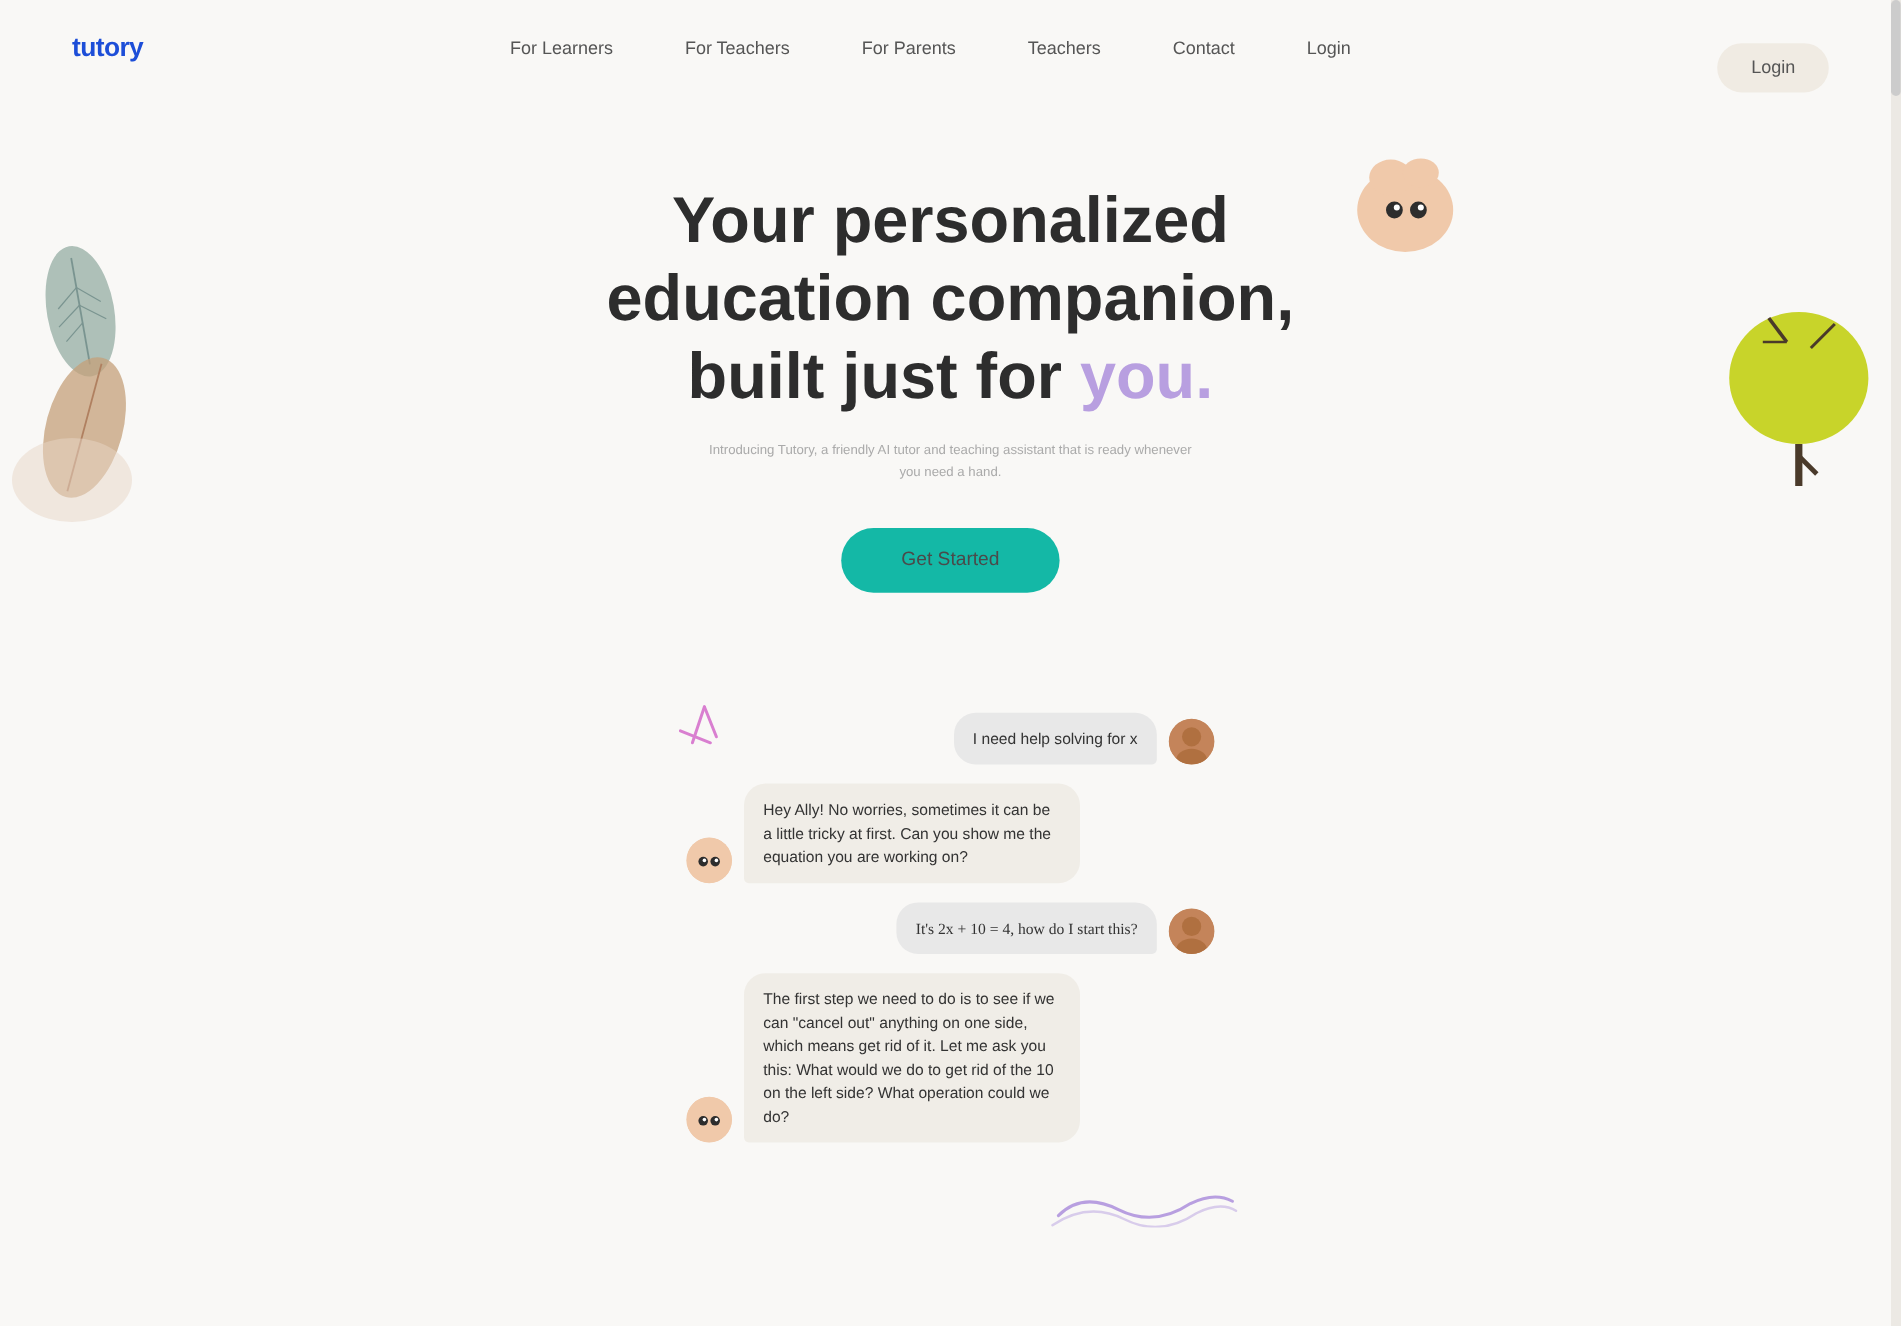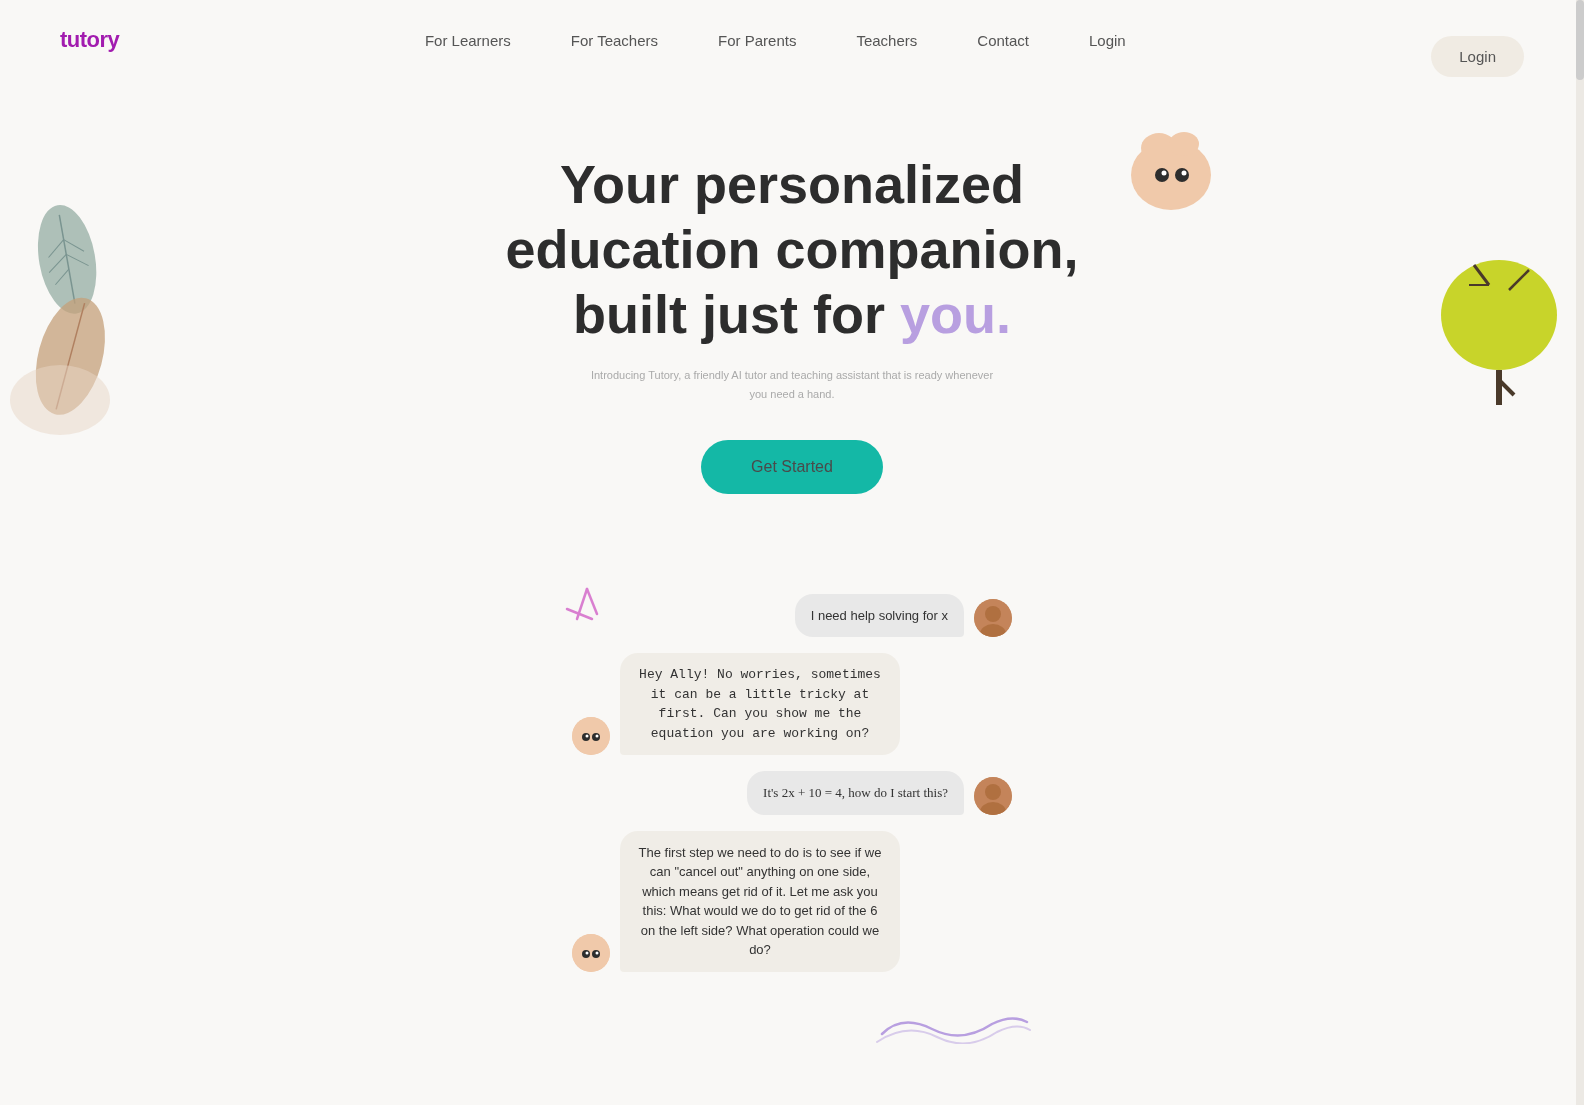--- a/index.html
+++ b/index.html
@@ -16,21 +16,21 @@
       display: flex;
       align-items: center;
       justify-content: space-between;
       padding: 0 60px;
       height: 80px;
       background: #f9f8f6;
     }
     .nav-logo {
       font-size: 22px;
       font-weight: 600;
-      color: #a21caf;
+      color: #1d4ed8;
       letter-spacing: -0.5px;
     }
     .nav-links {
       display: flex;
       gap: 60px;
       align-items: center;
     }
     .nav-links a {
       text-decoration: none;
       color: #555;
@@ -107,21 +107,20 @@
       right: 20px;
       top: 240px;
       width: 120px;
       height: 150px;
     }
 
     .chat-row {
       display: flex;
       align-items: flex-end;
       gap: 10px;
-      text-align: center;
     }
     .chat-row.user {
       justify-content: flex-end;
     }
     .chat-row.bot {
       justify-content: flex-start;
     }
 
     .chat-bubble {
       border-radius: 18px;
@@ -272,60 +271,60 @@
     </div>
     <div class="avatar user-avatar">
       <svg width="38" height="38" viewBox="0 0 38 38">
         <circle cx="19" cy="19" r="19" fill="#c4845a"></circle>
         <circle cx="19" cy="15" r="8" fill="#b07040"></circle>
         <ellipse cx="19" cy="35" rx="13" ry="10" fill="#b07040"></ellipse>
       </svg>
     </div>
   </div>
 
-  <div class="chat-row bot" style="margin-bottom:16px;font-family:Liberation Mono, monospace;">
-    <div class="avatar bot-avatar">
-      <svg width="38" height="38" viewBox="0 0 38 38">
-        <circle cx="19" cy="19" r="19" fill="#f0c9aa"></circle>
-        <circle cx="14" cy="20" r="4" fill="#2d2d2d"></circle>
-        <circle cx="24" cy="20" r="4" fill="#2d2d2d"></circle>
-        <circle cx="15" cy="19" r="1.5" fill="white"></circle>
-        <circle cx="25" cy="19" r="1.5" fill="white"></circle>
-      </svg>
-    </div>
-    <div class="chat-bubble bot-bubble">
-      <span>Hey Ally! No worries, sometimes it can be a little tricky at first. Can you show me the equation you are working on?</span>
-    </div>
-  </div>
-
-  <div class="chat-row user" style="margin-bottom:16px;font-family:Liberation Serif, serif;">
-    <div class="chat-bubble user-bubble">
-      <span>It's 2x + 10 = 4, how do I start this?</span>
-    </div>
-    <div class="avatar user-avatar">
-      <svg width="38" height="38" viewBox="0 0 38 38">
-        <circle cx="19" cy="19" r="19" fill="#c4845a"></circle>
-        <circle cx="19" cy="15" r="8" fill="#b07040"></circle>
-        <ellipse cx="19" cy="35" rx="13" ry="10" fill="#b07040"></ellipse>
-      </svg>
-    </div>
-  </div>
-
   <div class="chat-row bot" style="margin-bottom:16px;">
     <div class="avatar bot-avatar">
       <svg width="38" height="38" viewBox="0 0 38 38">
         <circle cx="19" cy="19" r="19" fill="#f0c9aa"></circle>
         <circle cx="14" cy="20" r="4" fill="#2d2d2d"></circle>
         <circle cx="24" cy="20" r="4" fill="#2d2d2d"></circle>
         <circle cx="15" cy="19" r="1.5" fill="white"></circle>
         <circle cx="25" cy="19" r="1.5" fill="white"></circle>
       </svg>
     </div>
     <div class="chat-bubble bot-bubble">
-      <span>The first step we need to do is to see if we can "cancel out" anything on one side, which means get rid of it. Let me ask you this: What would we do to get rid of the 6 on the left side? What operation could we do?</span>
+      <span>Hey Ally! No worries, sometimes it can be a little tricky at first. Can you show me the equation you are working on?</span>
+    </div>
+  </div>
+
+  <div class="chat-row user" style="margin-bottom:16px;font-family:Liberation Serif, serif;">
+    <div class="chat-bubble user-bubble">
+      <span>It's 2x + 10 = 4, how do I start this?</span>
+    </div>
+    <div class="avatar user-avatar">
+      <svg width="38" height="38" viewBox="0 0 38 38">
+        <circle cx="19" cy="19" r="19" fill="#c4845a"></circle>
+        <circle cx="19" cy="15" r="8" fill="#b07040"></circle>
+        <ellipse cx="19" cy="35" rx="13" ry="10" fill="#b07040"></ellipse>
+      </svg>
+    </div>
+  </div>
+
+  <div class="chat-row bot" style="margin-bottom:16px;">
+    <div class="avatar bot-avatar">
+      <svg width="38" height="38" viewBox="0 0 38 38">
+        <circle cx="19" cy="19" r="19" fill="#f0c9aa"></circle>
+        <circle cx="14" cy="20" r="4" fill="#2d2d2d"></circle>
+        <circle cx="24" cy="20" r="4" fill="#2d2d2d"></circle>
+        <circle cx="15" cy="19" r="1.5" fill="white"></circle>
+        <circle cx="25" cy="19" r="1.5" fill="white"></circle>
+      </svg>
+    </div>
+    <div class="chat-bubble bot-bubble">
+      <span>The first step we need to do is to see if we can "cancel out" anything on one side, which means get rid of it. Let me ask you this: What would we do to get rid of the 10 on the left side? What operation could we do?</span>
     </div>
   </div>
 
   <div style="position:absolute; bottom:20px; right:10px;">
     <svg width="160" height="40" viewBox="0 0 160 40">
       <path d="M10 30 Q30 10 60 25 Q90 40 120 20 Q140 10 155 18" fill="none" stroke="#b89fe0" stroke-width="2.5" stroke-linecap="round"></path>
       <path d="M5 38 Q35 18 65 33 Q95 48 125 28 Q145 18 158 26" fill="none" stroke="#b89fe0" stroke-width="2" stroke-linecap="round" opacity="0.5"></path>
     </svg>
   </div>
 </div>

